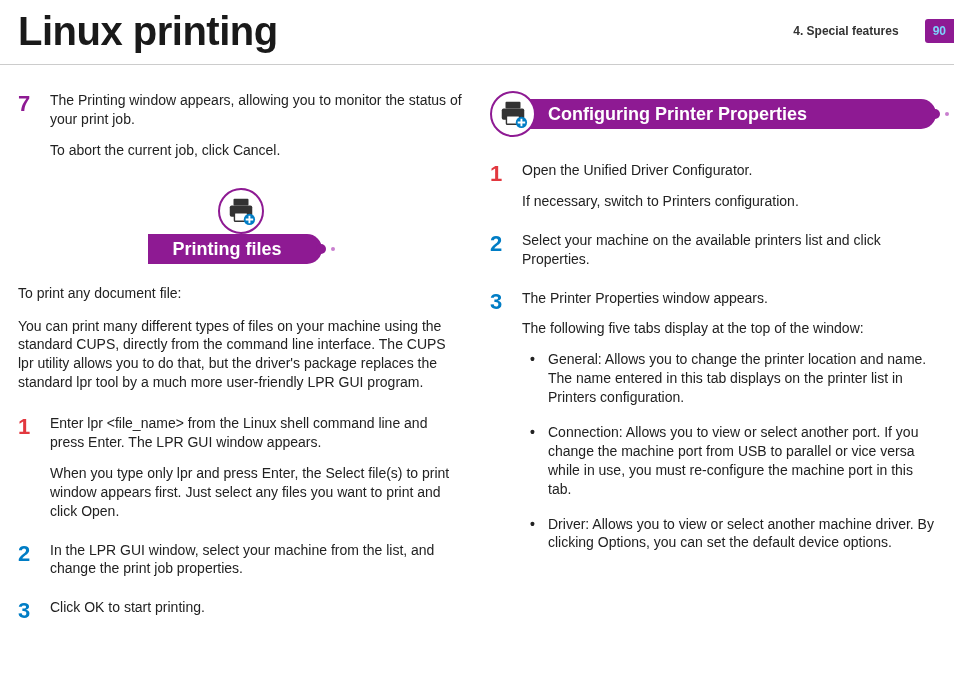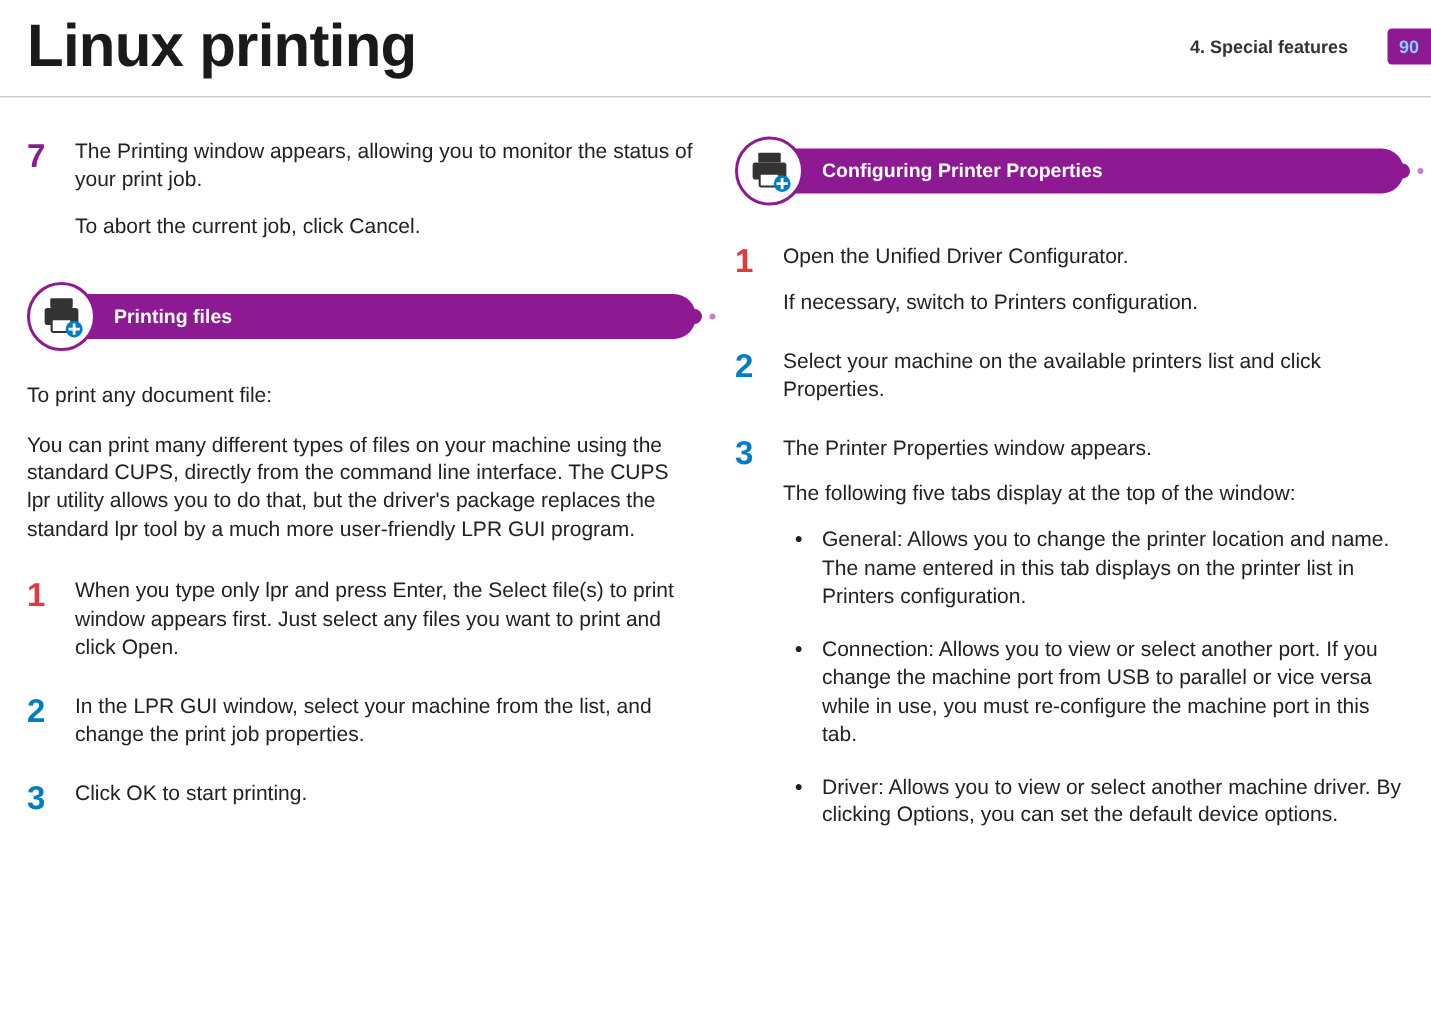--- a/index.html
+++ b/index.html
@@ -85,21 +85,21 @@
     display: flex; align-items: center; justify-content: center;
     position: relative;
     z-index: 2;
     flex-shrink: 0;
   }
   .section-icon-holder svg { width: 30px; height: 30px; }
   .section-pill {
     background: #8e1a93;
     color: #fff;
     font-weight: 700;
-    font-size: 13px;
+    font-size: 18px;
     height: 30px;
     line-height: 30px;
     padding: 0 40px 0 24px;
     border-radius: 0 15px 15px 0;
     margin-left: -12px;
     position: relative;
     flex-grow: 1;
   }
   .section-pill::after {
     content: "";
@@ -119,21 +119,21 @@
     margin-bottom: 16px;
   }
   .bullet-list li::before {
     content: "•";
     position: absolute;
     left: 0;
     top: 0;
     font-weight: 700;
   }
   b { font-weight: 400; margin-top: 41px; }
-  .col-left .section-pill-row { margin-top: 28px; }
+  .col-left .section-pill-row { margin-top: 28px; flex-direction: column; }
   .col-right .section-pill-row { margin-top: 0; margin-bottom: 24px; }
   .nested-steps { margin-top: 22px; }
 </style>
 </head>
 <body>
 
 <div class="header">
   <div class="page-title">Linux printing</div>
   <div class="header-right">
     <span class="chapter-label">4.   Special features</span>
@@ -166,20 +166,21 @@
       <div class="section-pill">Printing files</div>
     </div>
 
     <p class="body-para">To print any document file:</p>
     <p class="body-para">You can print many different types of files on your machine using the standard CUPS, directly from the command line interface. The CUPS lpr utility allows you to do that, but the driver's package replaces the standard lpr tool by a much more user-friendly LPR GUI program.</p>
 
     <div class="nested-steps">
       <div class="step-item">
         <div class="step-num red">1</div>
         <div class="step-body">
+          <p><span>Enter lpr &lt;file_name&gt; from the Linux shell command line and press Enter. The </span><b>LPR GUI</b><span> window appears.</span></p>
           <p><span>When you type only lpr and press </span><b>Enter</b><span>, the </span><b>Select file(s) to print</b><span> window appears first. Just select any files you want to print and click </span><b>Open</b><span>.</span></p>
         </div>
       </div>
 
       <div class="step-item">
         <div class="step-num blue">2</div>
         <div class="step-body">
           <p><span>In the </span><b>LPR GUI</b><span> window, select your machine from the list, and change the print job properties.</span></p>
         </div>
       </div>

